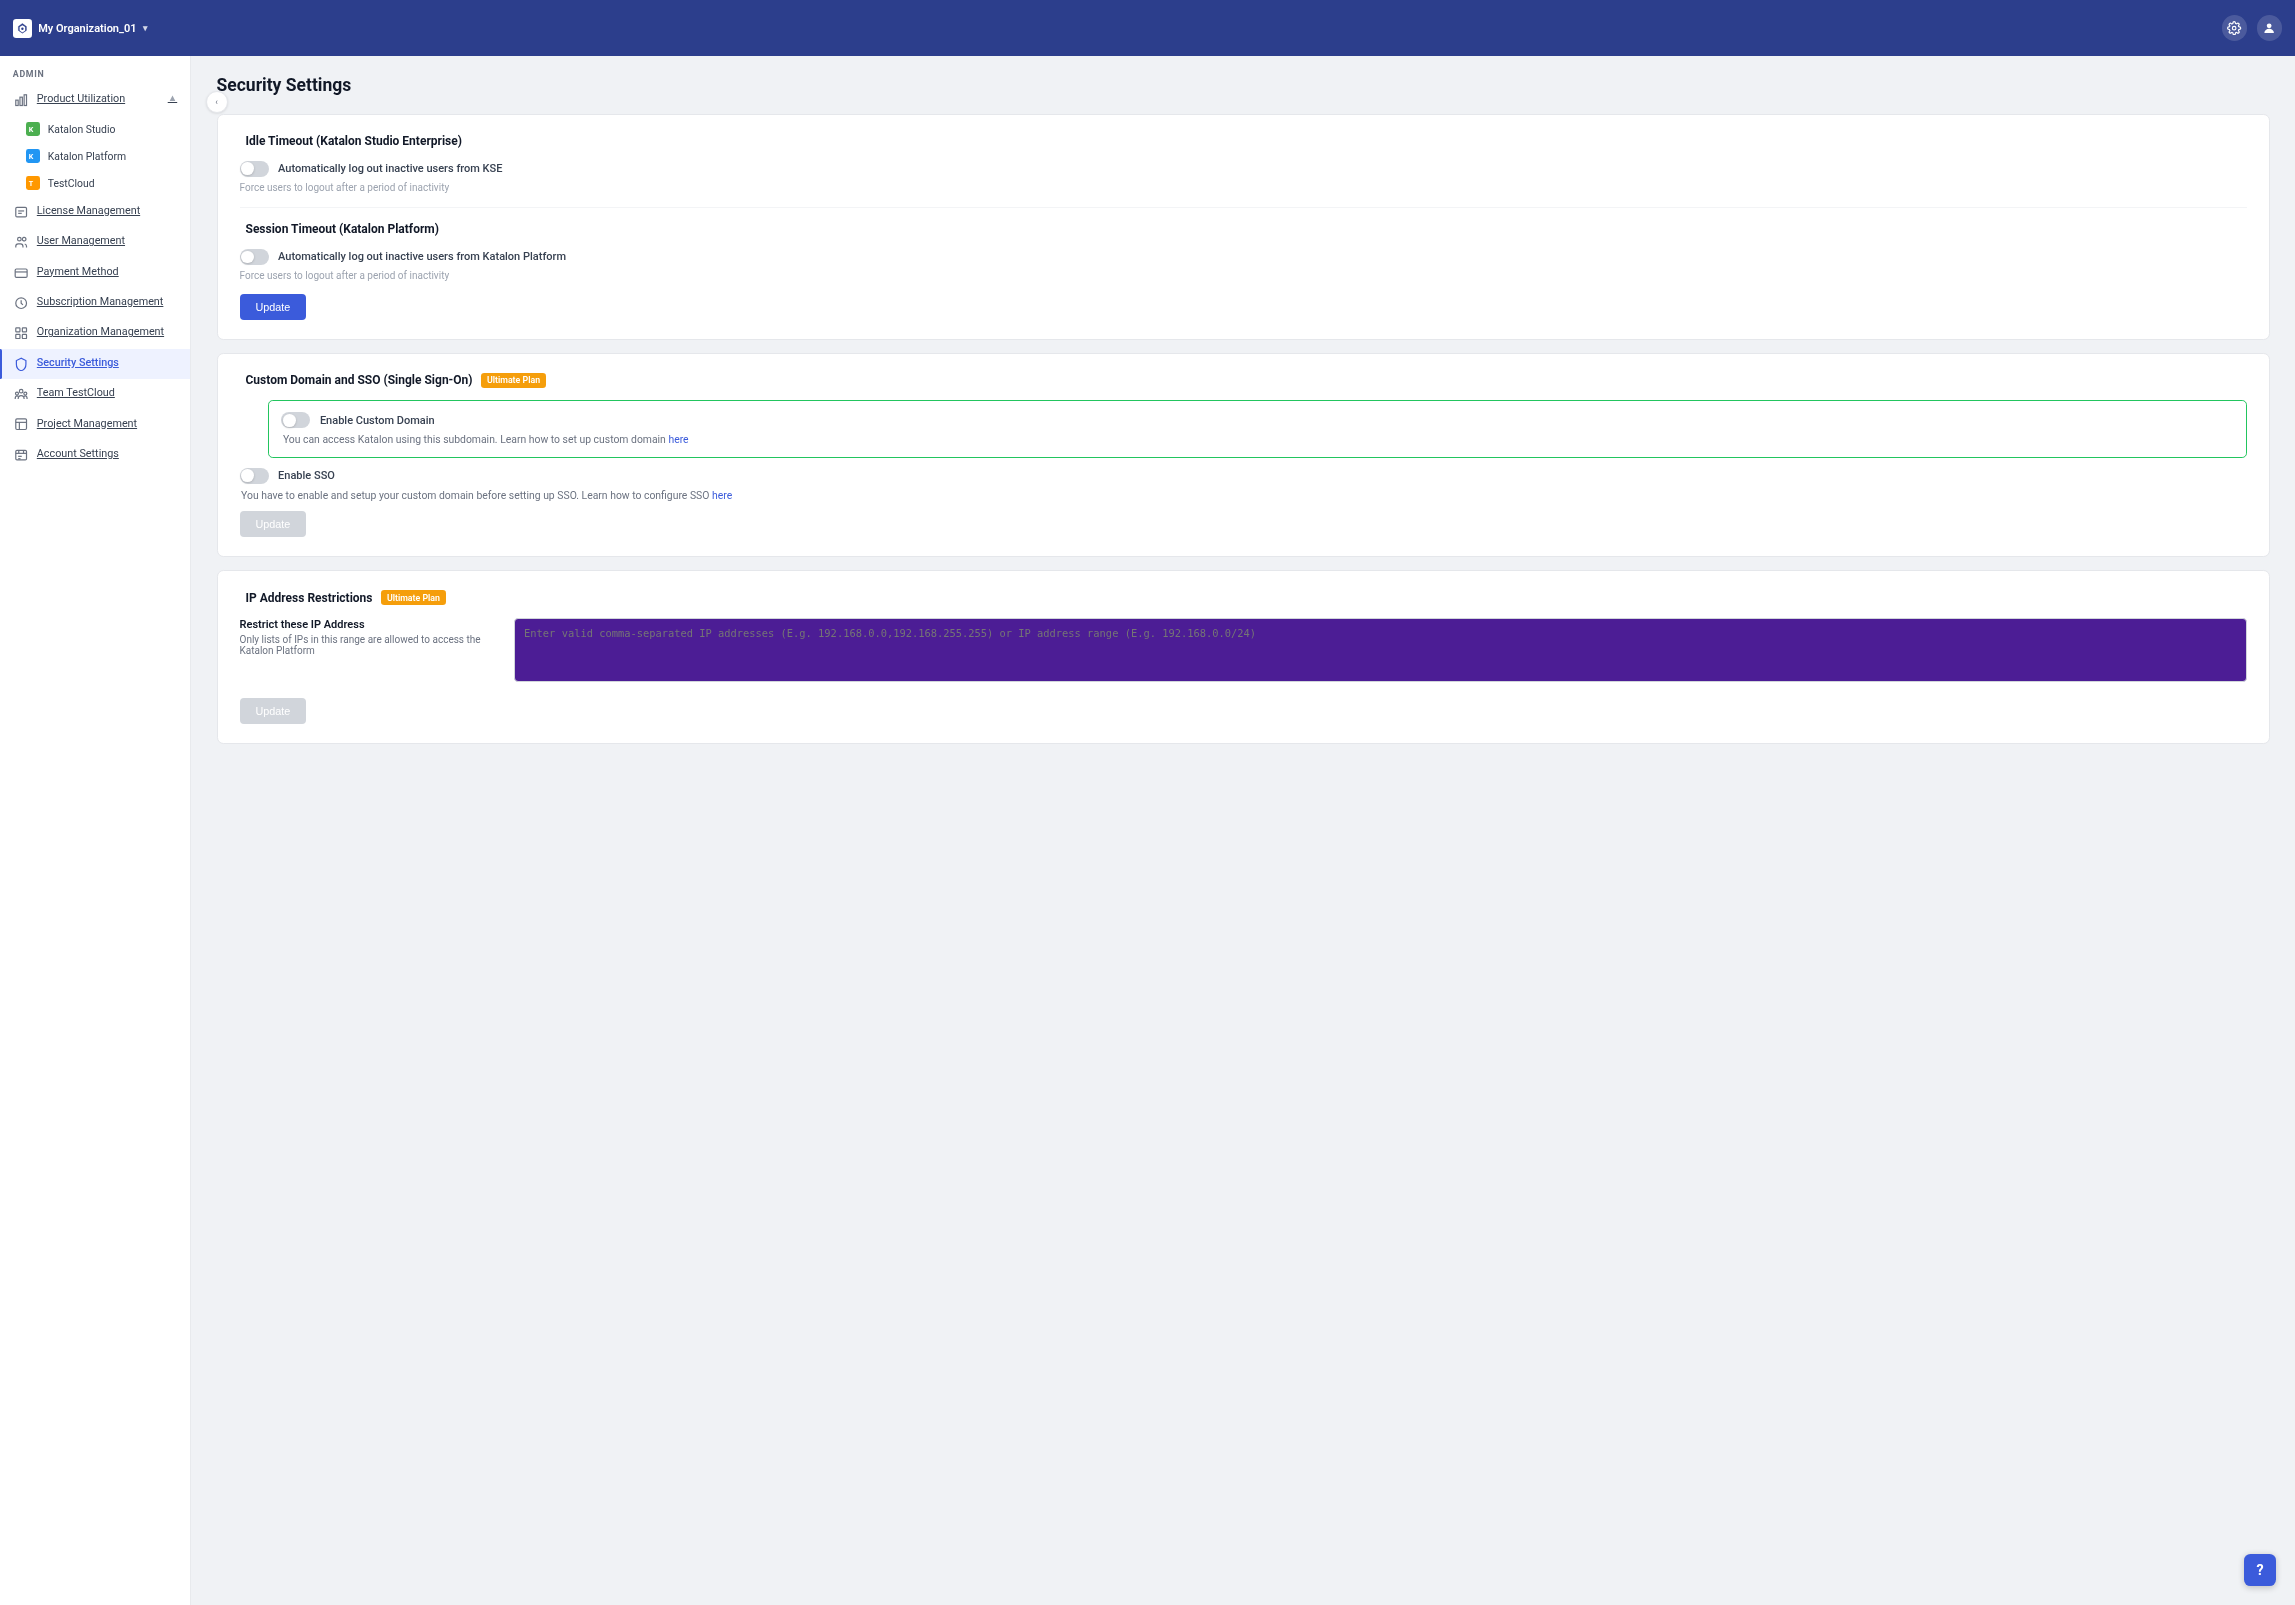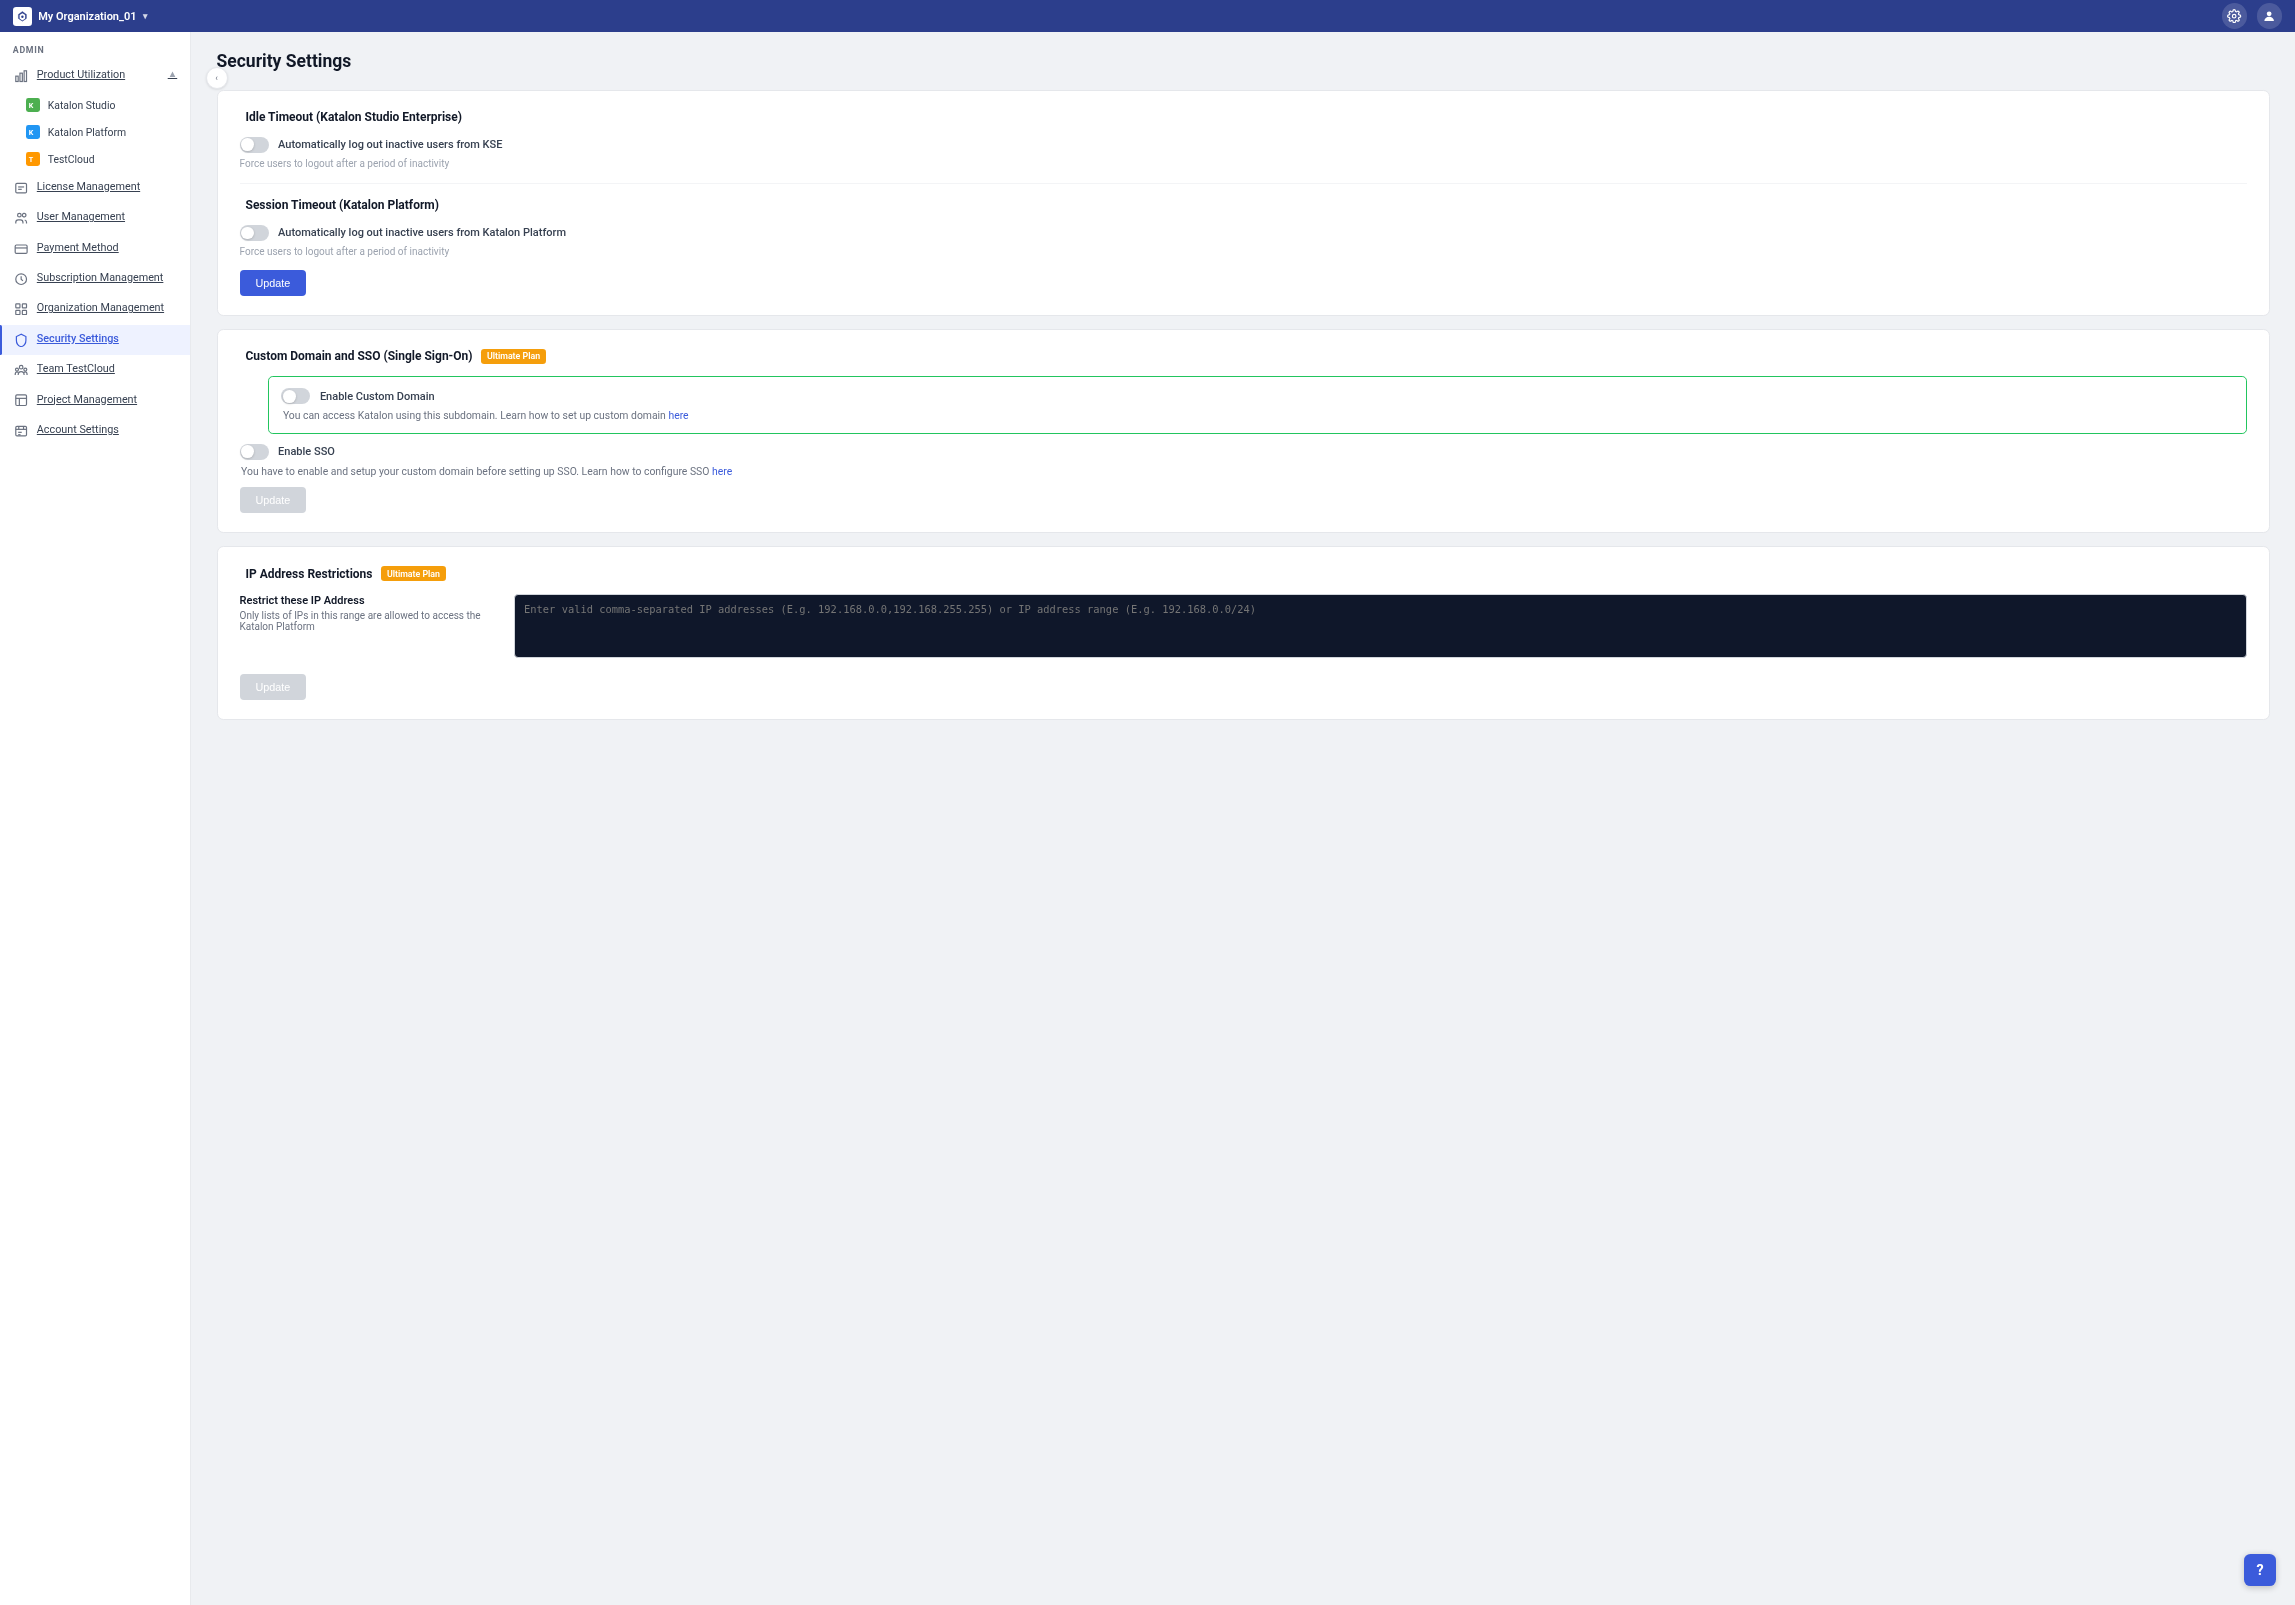--- a/index.html
+++ b/index.html
@@ -1,21 +1,21 @@
 <!DOCTYPE html>
 <html style="font-size:12.8px"><head>
   <meta charset="utf-8">
   <style>
     * { box-sizing: border-box; margin: 0; padding: 0; }
     body { font-family: -apple-system, BlinkMacSystemFont, 'Segoe UI', Roboto, sans-serif; background: #f0f2f5; display: flex; flex-direction: column; height: 100vh; overflow: hidden; }
 
     
     .top-nav {
       background: #2c3e8c;
-      height: 32px;
+      height: 56px;
       display: flex;
       align-items: center;
       padding: 0 12.8px;
       justify-content: space-between;
       flex-shrink: 0;
     }
     .top-nav-left {
       display: flex;
       align-items: center;
       gap: 6.4px;
@@ -289,21 +289,21 @@
     }
     .ip-textarea {
       width: 100%;
       height: 64px;
       border: 0.8px solid #d1d5db;
       border-radius: 4px;
       padding: 8px 9.6px;
       font-size: 10.4px;
       color: #9ca3af;
       resize: none;
-      background: #0f172a;
+      background: #4c1d95;
       outline: none;
     }
     .ip-label-title {
       font-size: 11px;
       font-weight: 600;
       color: #111827;
       margin-bottom: 3.2px;
     }
     .ip-label-sub {
       font-size: 10px;

